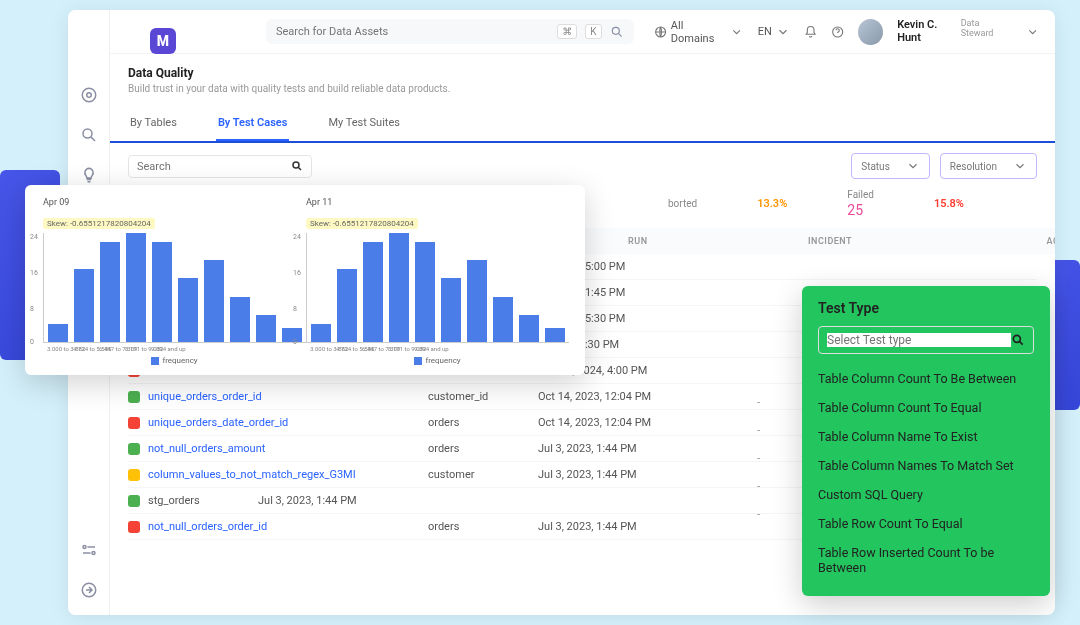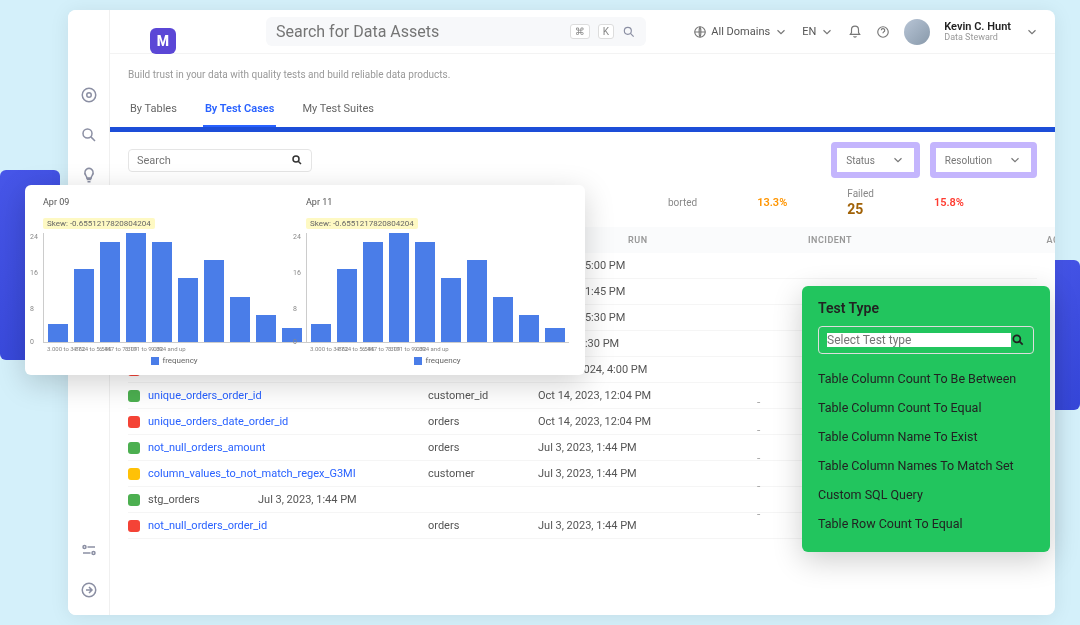--- a/index.html
+++ b/index.html
@@ -5,44 +5,44 @@
 *{box-sizing:border-box;margin:0;padding:0;font-family:-apple-system,BlinkMacSystemFont,"Segoe UI",Roboto,sans-serif}
 body{background:#d4f0fa;width:1080px;height:625px;overflow:hidden;position:relative}
 .app{position:absolute;top:10px;left:68px;right:25px;bottom:10px;background:#fff;border-radius:8px;box-shadow:0 2px 20px rgba(0,0,0,.08);display:flex;overflow:hidden}
 .sidebar-rail{width:42px;background:#fff;border-right:1px solid #f0f0f0;display:flex;flex-direction:column;align-items:center;padding-top:14px;gap:22px}
 .rail-icon{width:18px;height:18px;color:#8b8fa3;cursor:pointer}
 .rail-spacer{flex:1}
 .main{flex:1;display:flex;flex-direction:column;overflow:hidden}
 .topbar{height:44px;display:flex;align-items:center;padding:0 16px;border-bottom:1px solid #f3f3f3;gap:20px}
 .logo{width:26px;height:26px;background:#5b47d6;border-radius:6px;display:flex;align-items:center;justify-content:center;color:#fff;font-weight:800;font-size:14px;position:absolute;left:82px;top:18px}
 .search-box{margin-left:140px;display:flex;align-items:center;background:#f7f8fa;border-radius:6px;padding:5px 10px;width:380px;gap:8px}
-.search-box input{border:0;background:transparent;outline:0;flex:1;font-size:16px;color:#a16207}
+.search-box input{border:0;background:transparent;outline:0;flex:1;font-size:11px;color:#a16207}
 .kbd{font-size:10px;background:#fff;border:1px solid #ddd;border-radius:3px;padding:1px 4px;color:#888}
 .top-right{margin-left:auto;display:flex;align-items:center;gap:14px;font-size:11px;color:#555}
 .dropdown-pill{display:flex;align-items:center;gap:4px;cursor:pointer}
 .globe,.chev,.bell,.help{width:14px;height:14px;color:#777}
 .avatar{width:26px;height:26px;border-radius:50%;background:linear-gradient(135deg,#b8c5d6,#8899aa)}
-.usercol{display:flex;flex-direction:column;line-height:1.1}
+.usercol{display:flex;line-height:1.1}
 .username{font-size:11px;font-weight:600;color:#222}
 .userrole{font-size:9px;color:#999}
 .page-head{padding:12px 18px 6px}
 .page-title{font-size:12px;font-weight:700;color:#222}
 .page-sub{font-size:10px;color:#999;margin-top:3px}
-.tabs{display:flex;gap:24px;padding:0 18px;border-bottom:5px solid #1d4ed8;margin-top:8px}
+.tabs{display:flex;gap:37px;padding:0 18px;border-bottom:2px solid #1d4ed8;margin-top:8px}
 .tab{font-size:11px;color:#666;padding:8px 2px 10px;cursor:pointer;border-bottom:2px solid transparent}
 .tab.active{color:#2962ff;border-bottom-color:#2962ff;font-weight:600}
 .filters{display:flex;align-items:center;padding:10px 18px;gap:10px}
 .mini-search{display:flex;align-items:center;border:1px solid #e5e5e5;border-radius:4px;padding:4px 8px;width:184px}
 .mini-search input{border:0;outline:0;flex:1;font-size:11px}
 .filters-right{margin-left:auto;display:flex;gap:10px}
-.sel{display:flex;align-items:center;gap:16px;border:6px solid #c4b5fd;border-radius:4px;padding:5px 9px;font-size:10px;color:#777;cursor:pointer}
+.sel{display:flex;align-items:center;gap:16px;border:1px solid #c4b5fd;border-radius:4px;padding:5px 9px;font-size:10px;color:#777;cursor:pointer}
 .stats-row{display:flex;padding:0 18px;gap:60px;align-items:center}
 .stat{display:flex;flex-direction:column;gap:2px}
 .stat-label{font-size:10px;color:#888}
-.stat-val{font-size:14px;font-weight:700;color:#a16207}
+.stat-val{font-size:14px;font-weight:400;color:#ec4899}
 .pct{font-size:11px;font-weight:600}
 .pct.orange{color:#ff9500}
 .pct.red{color:#ff3b30}
 .table-head{display:flex;padding:8px 18px;background:#fafbfc;font-size:9px;letter-spacing:.5px;color:#999;font-weight:600;margin-top:10px}
 .col-run{flex:0 0 180px}
 .col-inc{flex:0 0 200px}
 .col-act{flex:0 0 80px;text-align:right;margin-left:auto}
 .rows{padding:0 18px}
 .row{display:flex;align-items:center;padding:6px 0;font-size:11px;border-bottom:1px solid #f5f5f5}
 .sq{width:12px;height:12px;border-radius:3px;margin-right:8px}
@@ -149,20 +149,21 @@
           <span class="username">Kevin C. Hunt</span>
           <span class="userrole">Data Steward</span>
         </div>
         <svg class="chev" viewBox="0 0 24 24" fill="none" stroke="currentColor" stroke-width="2">
             <path d="M6 9l6 6 6-6"></path>
           </svg>
       </div>
     </div>
 
     <div class="page-head">
+      <div class="page-title">Data Quality</div>
       <div class="page-sub">Build trust in your data with quality tests and build reliable data products.</div>
     </div>
 
     <div class="tabs">
       <div class="tab">By Tables</div>
       <div class="tab active">By Test Cases</div>
       <div class="tab">My Test Suites</div>
     </div>
 
     <div class="filters">
@@ -345,16 +346,17 @@
         <line x1="20" y1="20" x2="14.5" y2="14.5"></line>
       </svg>
   </div>
   <div id="tt-items">
       <div class="tt-item">Table Column Count To Be Between</div>
       <div class="tt-item">Table Column Count To Equal</div>
       <div class="tt-item">Table Column Name To Exist</div>
       <div class="tt-item">Table Column Names To Match Set</div>
       <div class="tt-item">Custom SQL Query</div>
       <div class="tt-item">Table Row Count To Equal</div>
+      <div class="tt-item">Table Row Inserted Count To be Between</div>
     </div>
 </div>
 
 <div class="dash-left">-<br><br>-<br><br>-<br><br>-<br><br>-</div>
 
 </body></html>

